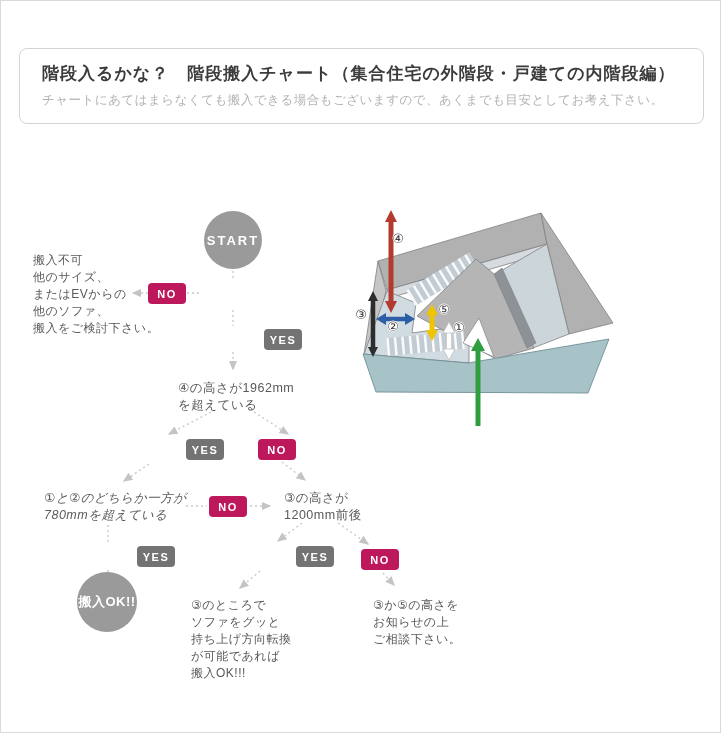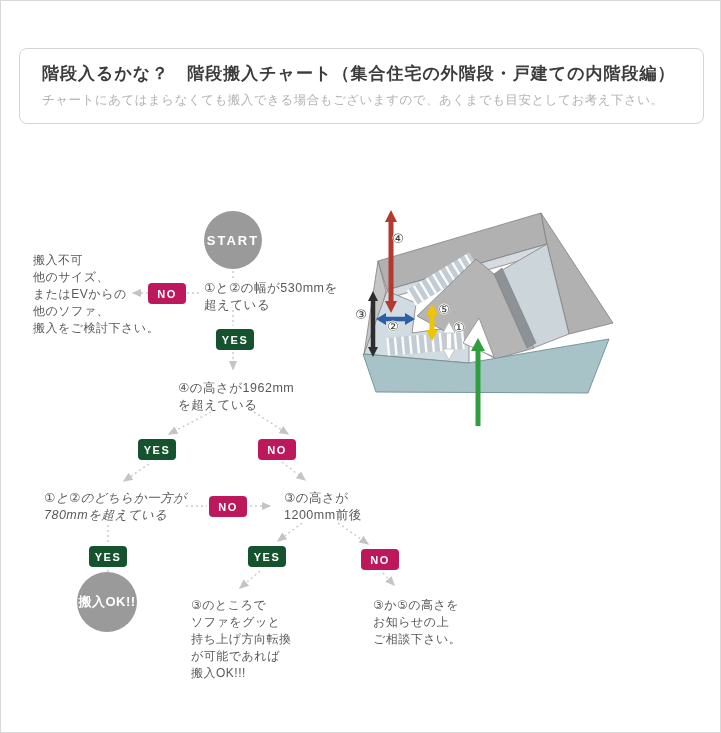--- a/index.html
+++ b/index.html
@@ -29,21 +29,21 @@
     display:flex; align-items:center; justify-content:center;
     color:#fff; font-weight:bold; text-align:center;
   }
   .start-circle { left:203px; top:210px; width:58px; height:58px; font-size:13px; letter-spacing:2px; }
   .ok-circle    { left:76px;  top:571px; width:60px; height:60px; font-size:13px; letter-spacing:0.5px; }
   .badge {
     position:absolute; width:38px; height:21px; border-radius:4px;
     color:#fff; font-size:11px; font-weight:bold; letter-spacing:1.5px;
     display:flex; align-items:center; justify-content:center;
   }
-  .badge.yes { background:#14532d; }
+  .badge.yes { background:#737373;margin-left:48px; }
   .badge.no  { background:#be185d; }
   .tblock { position:absolute; font-size:12.5px; line-height:17px; color:#595959; letter-spacing:0.5px; white-space:nowrap; }
   .tblock.small { font-size:12px; }
   .note {
     position:absolute; left:435px; top:433px;
     font-size:12px; line-height:17px; color:#4a4a4a; letter-spacing:0.3px; white-space:nowrap;
   }
   svg.stairs { position:absolute; left:352px; top:190px; }
   svg text.marker { font-family:"DejaVu Sans",sans-serif; font-size:13px; fill:#3a3a3a; }
 </style>
@@ -93,24 +93,20 @@
     <div class="tblock small" style="left:32px; top:251px;">
       <div>搬入不可</div>
       <div>他のサイズ、</div>
       <div>またはEVからの</div>
       <div>他のソファ、</div>
       <div>搬入をご検討下さい。</div>
     </div>
 
     <div class="badge no" style="left:147px; top:282px;">NO</div>
 
-    <div class="tblock" style="left:203px; top:279px;">
-      <div>①と②の幅が530mmを</div>
-      <div>超えている</div>
-    </div>
 
     <div class="badge yes" style="left:215px; top:328px;">YES</div>
 
     <div class="tblock" style="left:177px; top:379px;">
       <div>④の高さが1962mm</div>
       <div>を超えている</div>
     </div>
 
     <div class="badge yes" style="left:137px; top:438px;">YES</div>
     <div class="badge no" style="left:257px; top:438px;">NO</div>

